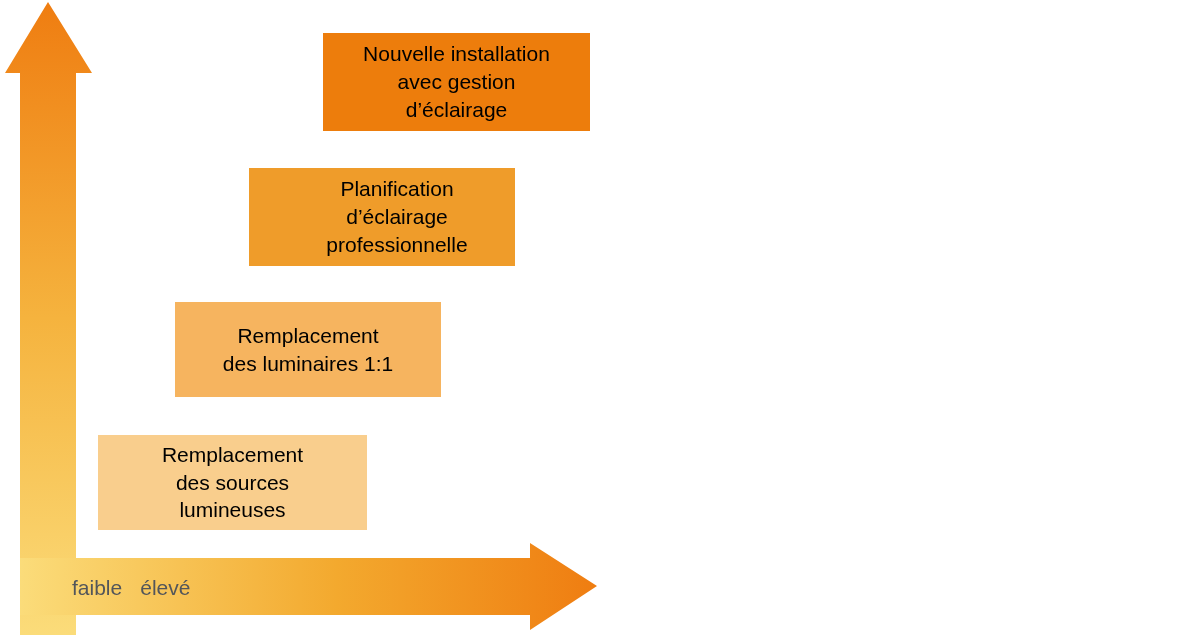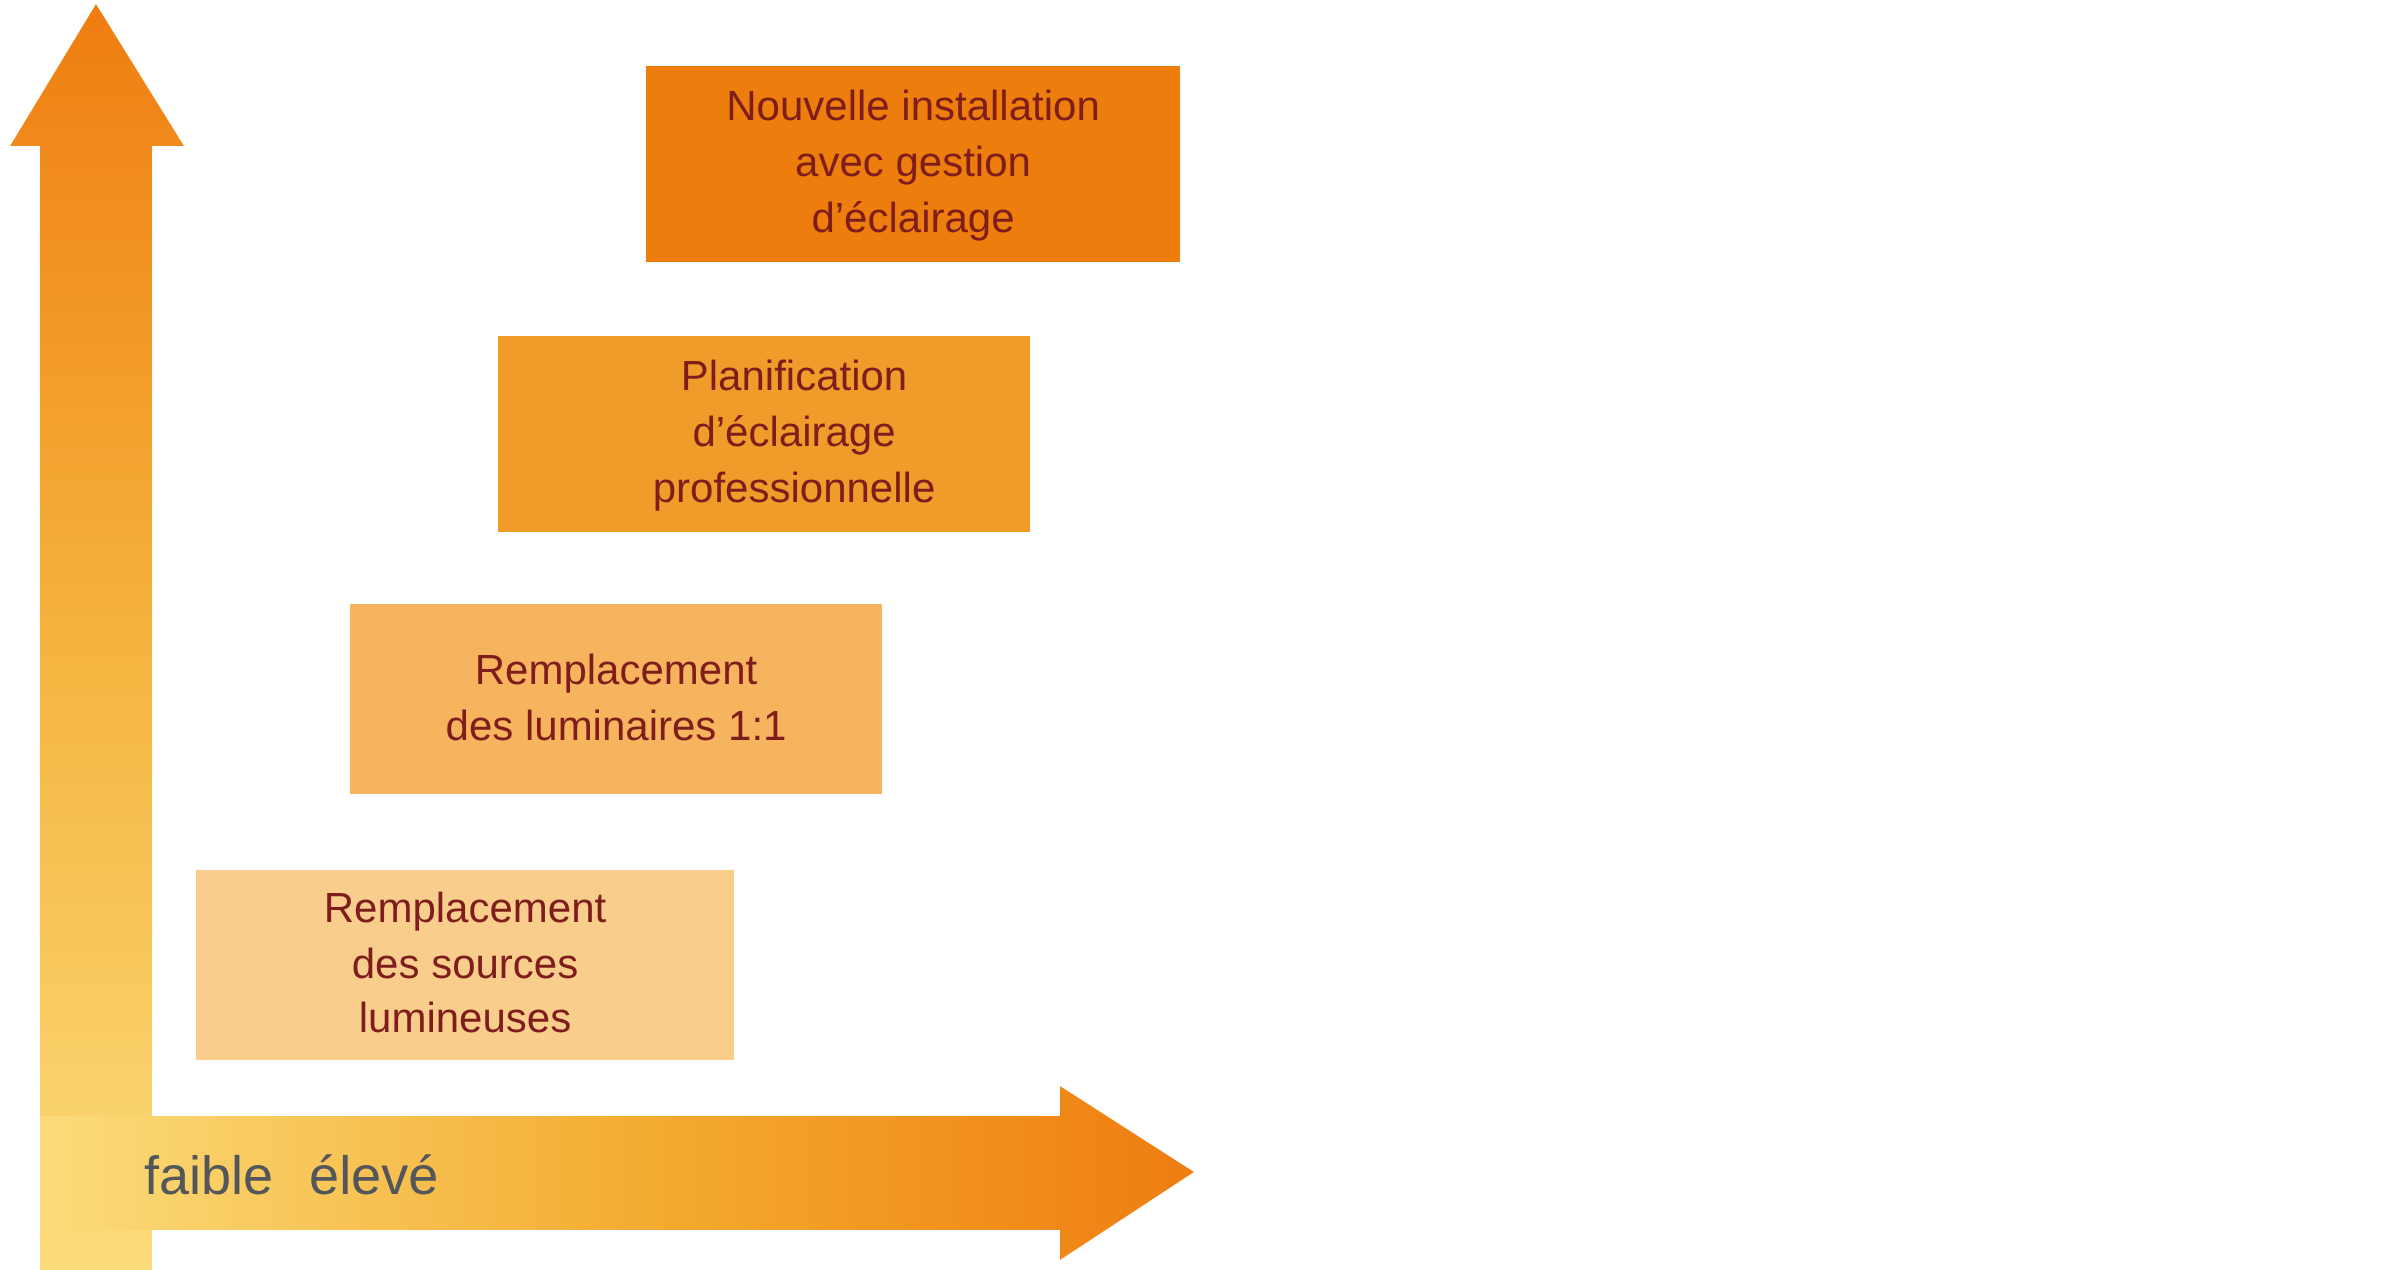--- a/index.html
+++ b/index.html
@@ -27,42 +27,42 @@
     height: 635px;
   }
 
   
   .cat-box {
     position: absolute;
     display: flex;
     align-items: center;
     justify-content: center;
     text-align: center;
-    color: #7f1d1d;
+    color: #000000;
     font-size: 21px;
     line-height: 1.33;
     box-sizing: border-box;
     padding: 4px 10px;
   }
   .cat-box .cat-label {
     display: block;
     width: 100%;
   }
 
   #box-new-installation { left: 323px; top: 33px;  width: 267px; height: 98px;  background: #ED7D0C; }
   #box-professional-planning { left: 249px; top: 168px; width: 266px; height: 98px; background: #EF9C2A; padding-left: 40px; }
   #box-luminaire-replacement { left: 175px; top: 302px; width: 266px; height: 95px; background: #F6B45F; }
   #box-lamp-replacement { left: 98px;  top: 435px; width: 269px; height: 95px;  background: #F9CE8D; }
 
   
   .axis-text {
     position: absolute;
     color: #53565A;
     white-space: nowrap;
-    font-size: 27px;
+    font-size: 21px;
   }
   .axis-text .wk { font-weight: normal; }
   .axis-text .st { font-weight: bold; }
   #y-axis-wrap {
     position: absolute;
     left: 20px;
     top: 0px;
     width: 56px;
     height: 635px;
   }

